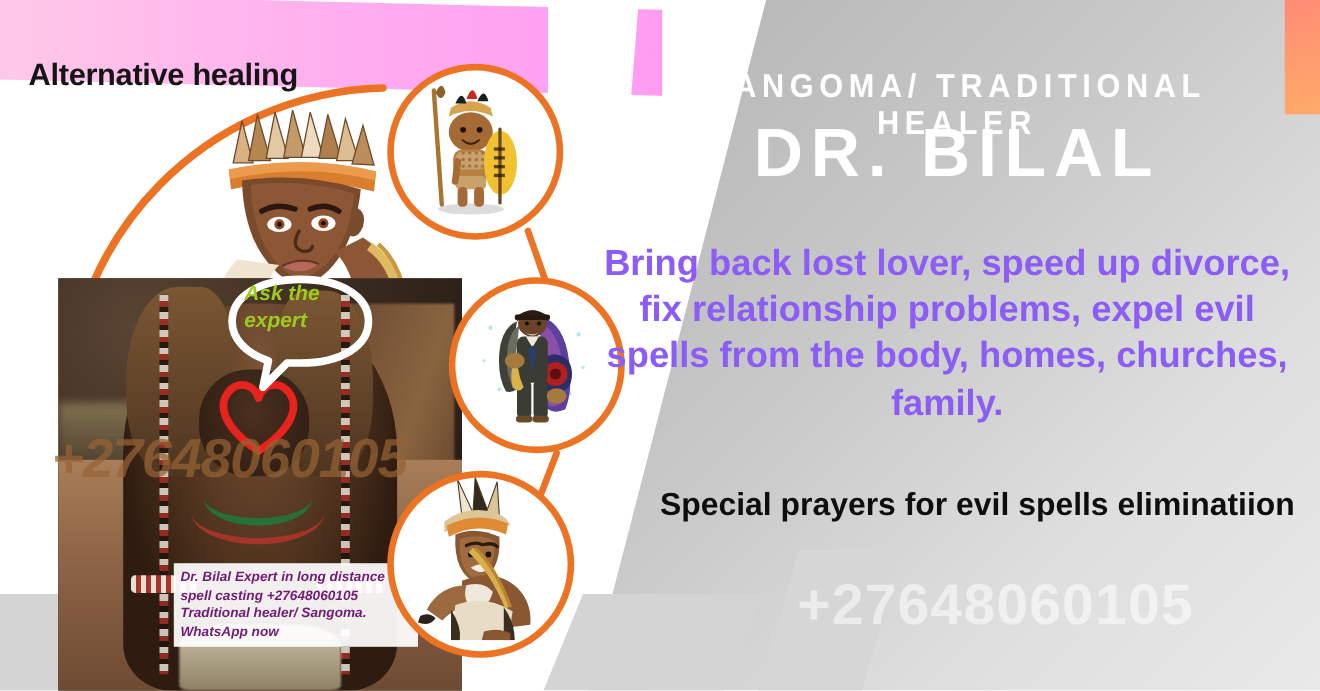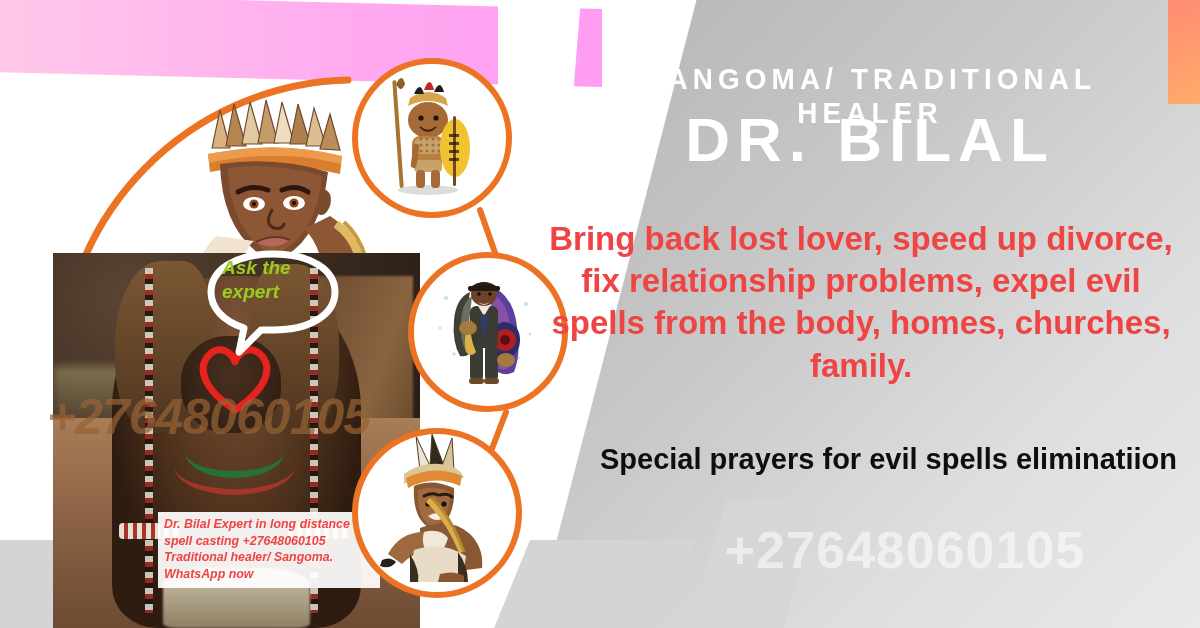--- a/index.html
+++ b/index.html
@@ -97,21 +97,21 @@
     line-height:1.25;text-align:left;
   }
   .wm-photo{
     position:absolute;left:47px;top:388px;width:420px;
     font-size:50px;font-weight:bold;font-style:italic;
     color:rgba(150,98,52,.72);white-space:nowrap;letter-spacing:-1px;
   }
   .caption{
     position:absolute;left:158px;top:512px;width:210px;
     background:rgba(255,255,255,.93);padding:4px 6px 5px 6px;
-    font-size:12.4px;font-weight:bold;font-style:italic;color:#ef4444;
+    font-size:12.4px;font-weight:bold;font-style:italic;color:#701a75;
     line-height:1.35;
   }
 
   
   .portrait{position:absolute;left:160px;top:96px;width:240px;height:175px;}
 
   
   .circle{
     position:absolute;border-radius:50%;background:#fff;
     border:6px solid #eb7323;overflow:hidden;
@@ -127,21 +127,21 @@
     font-size:30px;font-weight:bold;color:#ffffff;letter-spacing:5.5px;
     font-family:"Liberation Sans Narrow","Liberation Sans",sans-serif;
     transform:scaleX(.93);transform-origin:center;
   }
   .bigname{
     position:absolute;left:560px;top:104px;width:620px;text-align:center;
     font-size:62px;font-weight:bold;color:#ffffff;letter-spacing:7px;
   }
   .redcopy{
     position:absolute;left:536px;top:218px;width:650px;text-align:center;
-    font-size:33px;font-weight:bold;color:#ef4444;line-height:1.28;
+    font-size:33px;font-weight:bold;color:#8b5cf6;line-height:1.28;
   }
   .blackcopy{
     position:absolute;left:600px;top:440px;width:590px;text-align:left;
     font-size:29px;font-weight:bold;color:#0e0e0e;line-height:1.35;
   }
   .wm-right{
     position:absolute;left:620px;top:520px;width:570px;text-align:center;
     font-size:52px;font-weight:bold;color:rgba(255,255,255,.55);letter-spacing:1px;
   }
 </style>
@@ -151,20 +151,21 @@
 <div id="poster">
 
   <div class="topbar-pink"></div>
   <div class="gray-panel"></div>
   <div class="gray-panel-orange"></div>
   <div class="white-wedge"></div>
   <div class="bottom-gray-a"></div>
   <div class="bottom-gray-b"></div>
   <div class="bottom-gray-c"></div>
 
+  <div class="alt-heading">Alternative healing</div>
 
   <svg class="big-arc" viewBox="0 0 470 480">
     <path d="M300 14 C140 18 14 150 14 300 C14 400 60 460 110 476" fill="none" stroke="#eb7323" stroke-width="7" stroke-linecap="round"></path>
   </svg>
 
   <svg class="portrait" viewBox="0 0 240 175">
     <g>
 
       <g stroke="#6e4a2a" stroke-width="1.2">
         <path d="M52 52 L60 14 L70 52 Z" fill="#d9b183"></path>

